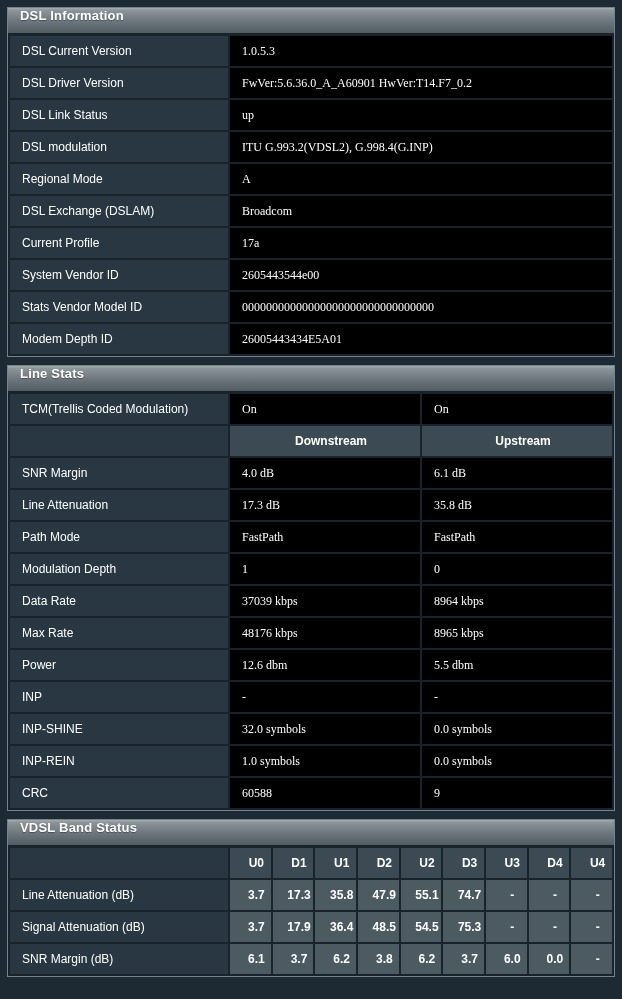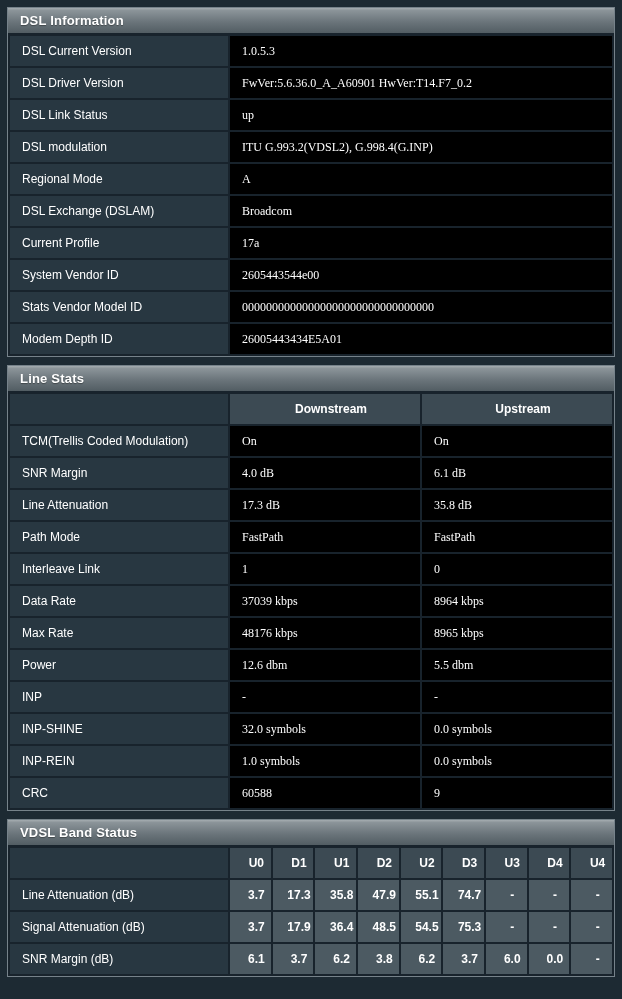--- a/index.html
+++ b/index.html
@@ -9,21 +9,21 @@
     font-family:"Liberation Sans", sans-serif;
     -webkit-font-smoothing:antialiased;
   }
   .page{padding:7px 7px 0 7px;display:flex;flex-direction:column;gap:8px;}
   .panel{
     border:1px solid #76828a;
     background:#1d2a33;
   }
   .section-header{
     height:25px;
-    display:flex;align-items:center;
+    display:flex;align-items:flex-start;
     padding-left:12px;
     background:linear-gradient(180deg,#a5acb0 0%,#8b9499 10%,#6b757b 55%,#525d63 100%);
     border-bottom:1px solid #18232c;
   }
   .section-title{
     color:#ffffff;font-size:13px;font-weight:bold;letter-spacing:.2px;
     text-shadow:0 1px 1px rgba(0,0,0,.35);
   }
   table.form-table{
     width:100%;border-collapse:collapse;table-layout:fixed;
@@ -123,46 +123,46 @@
       <span class="section-title">Line Stats</span>
     </div>
     <table class="form-table">
       <colgroup>
           <col style="width:220px">
           <col>
           <col>
         </colgroup>
       <tbody>
         <tr>
+          <td class="label-cell">TCM(Trellis Coded Modulation)</td>
+          <td class="value-cell">On</td>
+          <td class="value-cell">On</td>
+        </tr>
+        <tr>
           <td class="subheader-corner"></td>
           <td class="subheader-cell">Downstream</td>
           <td class="subheader-cell">Upstream</td>
         </tr>
         <tr>
-          <td class="label-cell">TCM(Trellis Coded Modulation)</td>
-          <td class="value-cell">On</td>
-          <td class="value-cell">On</td>
-        </tr>
-        <tr>
           <td class="label-cell">SNR Margin</td>
           <td class="value-cell">4.0 dB</td>
           <td class="value-cell">6.1 dB</td>
         </tr>
         <tr>
           <td class="label-cell">Line Attenuation</td>
           <td class="value-cell">17.3 dB</td>
           <td class="value-cell">35.8 dB</td>
         </tr>
         <tr>
           <td class="label-cell">Path Mode</td>
           <td class="value-cell">FastPath</td>
           <td class="value-cell">FastPath</td>
         </tr>
         <tr>
-          <td class="label-cell">Interleave Link</td>
+          <td class="label-cell">Modulation Depth</td>
           <td class="value-cell">1</td>
           <td class="value-cell">0</td>
         </tr>
         <tr>
           <td class="label-cell">Data Rate</td>
           <td class="value-cell">37039 kbps</td>
           <td class="value-cell">8964 kbps</td>
         </tr>
         <tr>
           <td class="label-cell">Max Rate</td>

